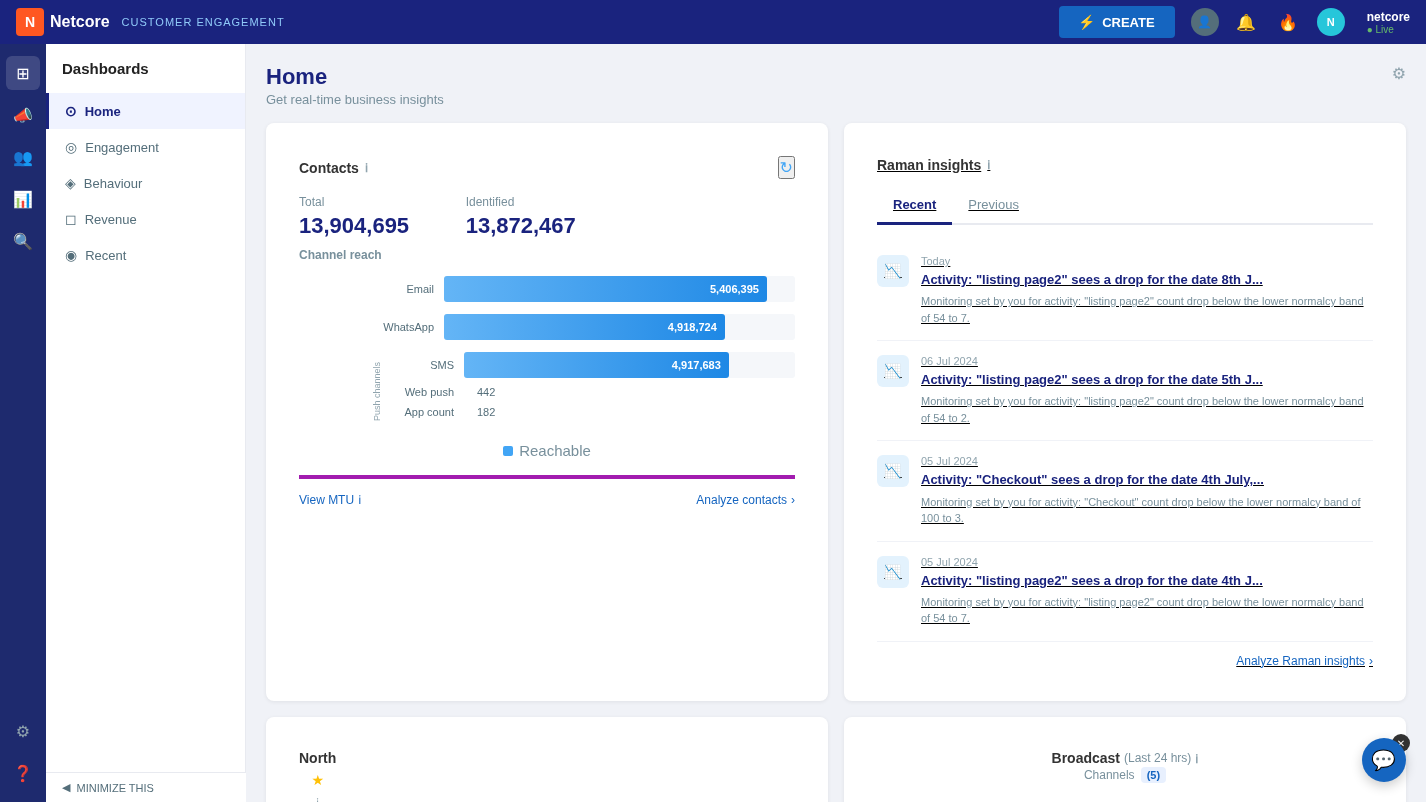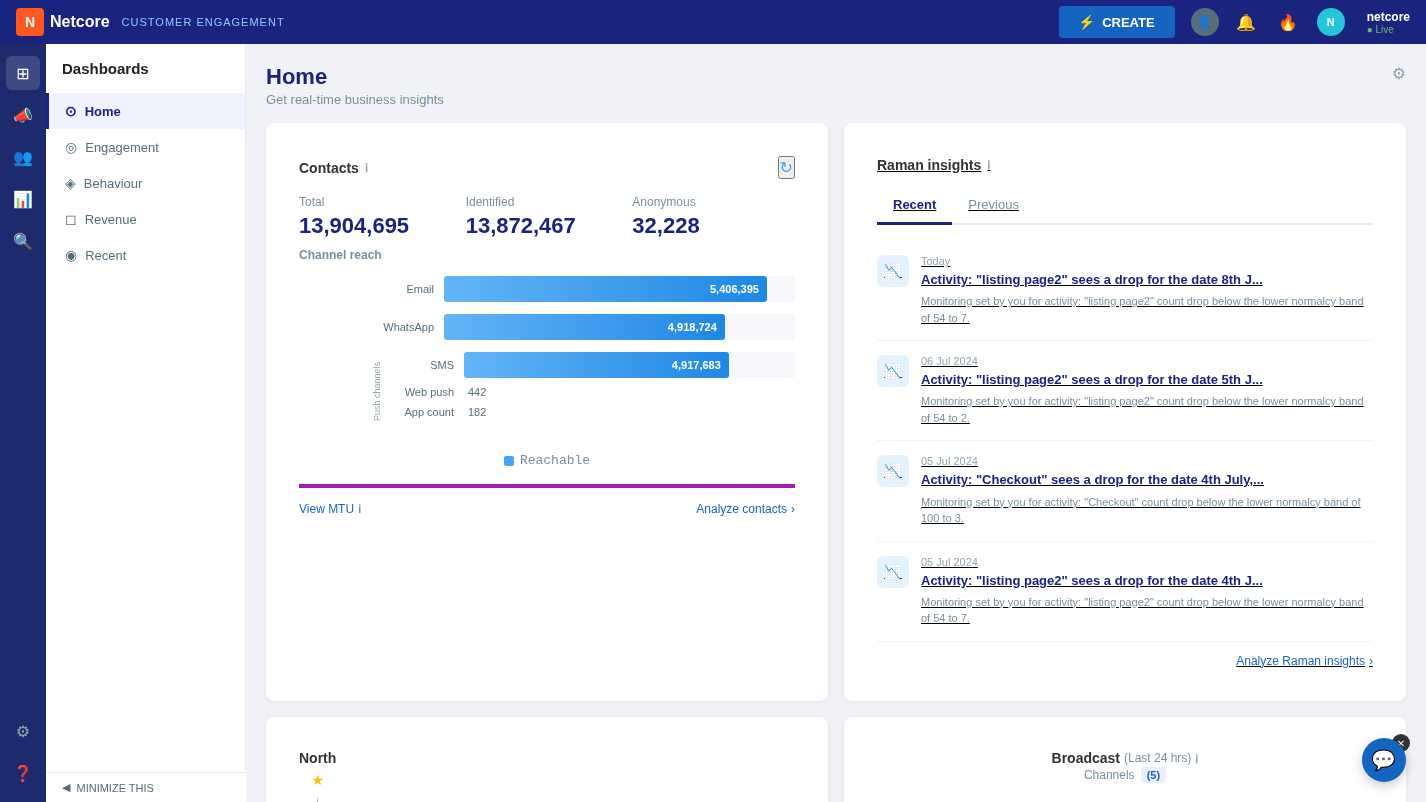--- a/index.html
+++ b/index.html
@@ -63,26 +63,26 @@
     .stat-value { font-size: 22px; font-weight: 700; color: #1a237e; margin-top: 4px; }
 
     
     .channel-reach-label { font-size: 12px; color: #78909c; margin-bottom: 14px; font-weight: 600; }
     .chart-row { display: flex; align-items: center; margin-bottom: 12px; gap: 10px; }
     .chart-label { width: 65px; font-size: 11px; color: #546e7a; text-align: right; flex-shrink: 0; }
     .bar-container { flex: 1; height: 26px; background: #f5f7fa; border-radius: 3px; position: relative; }
     .bar { height: 100%; border-radius: 3px; display: flex; align-items: center; justify-content: flex-end; padding-right: 8px; }
     .bar-gradient-blue { background: linear-gradient(90deg, #64b5f6, #1e88e5); }
     .bar-value { font-size: 11px; color: white; font-weight: 600; }
-    .chart-row-small { display: flex; align-items: flex-start; margin-bottom: 8px; gap: 10px; }
+    .chart-row-small { display: flex; align-items: flex-start; margin-bottom: 8px; gap: 19px; }
     .bar-small-value { font-size: 11px; color: #546e7a; margin-left: 4px; }
 
     .legend { display: flex; align-items: center; gap: 6px; margin-top: 12px; justify-content: center; }
     .legend-dot { width: 10px; height: 10px; background: #42a5f5; border-radius: 2px; }
-    .legend-text { font-size: 13px; color: #78909c; font-family: Liberation Mono, monospace; }
+    .legend-text { font-size: 15px; color: #78909c; }
 
     .card-footer { display: flex; justify-content: space-between; align-items: center; margin-top: 16px; padding-top: 12px; border-top: 4px solid #a21caf; }
     .footer-link { color: #1565c0; font-size: 12px; cursor: pointer; display: flex; align-items: center; gap: 4px; }
 
     
     .insights-tabs { display: flex; gap: 0; margin-bottom: 16px; border-bottom: 2px solid #e8eaf0; }
     .insight-tab { padding: 8px 16px 10px; font-size: 13px; cursor: pointer; color: #78909c; border-bottom: 3px solid transparent; margin-bottom: -2px; }
     .insight-tab.active { color: #1a237e; font-weight: 600; border-bottom-color: #1a237e; }
 
     .insight-item { display: flex; gap: 12px; padding: 14px 0; border-bottom: 1px solid #f0f2f7; }
@@ -207,24 +207,20 @@
 
         <div class="contacts-stats">
           <div>
             <div class="stat-label">Total</div>
             <div class="stat-value">13,904,695</div>
           </div>
           <div>
             <div class="stat-label">Identified</div>
             <div class="stat-value">13,872,467</div>
           </div>
-          <div>
-            <div class="stat-label">Anonymous</div>
-            <div class="stat-value">32,228</div>
-          </div>
         </div>
 
         <div class="channel-reach-label">Channel reach</div>
 
         <div style="display:flex; gap:0;">
           <div style="width:70px; flex-shrink:0;"></div>
           <div style="flex:1;">
 
             <div class="chart-row">
               <div class="chart-label">Email</div>
@@ -237,21 +233,21 @@
 
             <div class="chart-row">
               <div class="chart-label">WhatsApp</div>
               <div class="bar-container">
                 <div class="bar bar-gradient-blue" style="width:80%;">
                   <span class="bar-value">4,918,724</span>
                 </div>
               </div>
             </div>
 
-            <div style="display:flex; align-items:flex-start; gap:0; margin-bottom:15px;">
+            <div style="display:flex; align-items:flex-start; gap:0; margin-bottom:4px;">
               <div style="display:flex; flex-direction:column; align-items:center; margin-right:4px; min-width:16px;">
                 <div style="writing-mode:vertical-rl; transform:rotate(180deg); font-size:9px; color:#90a4ae; white-space:nowrap; margin-top:10px;">Push channels</div>
               </div>
               <div style="flex:1;">
                 <div class="chart-row" style="margin-bottom:8px;">
                   <div class="chart-label">SMS</div>
                   <div class="bar-container">
                     <div class="bar bar-gradient-blue" style="width:80%;">
                       <span class="bar-value">4,917,683</span>
                     </div>

